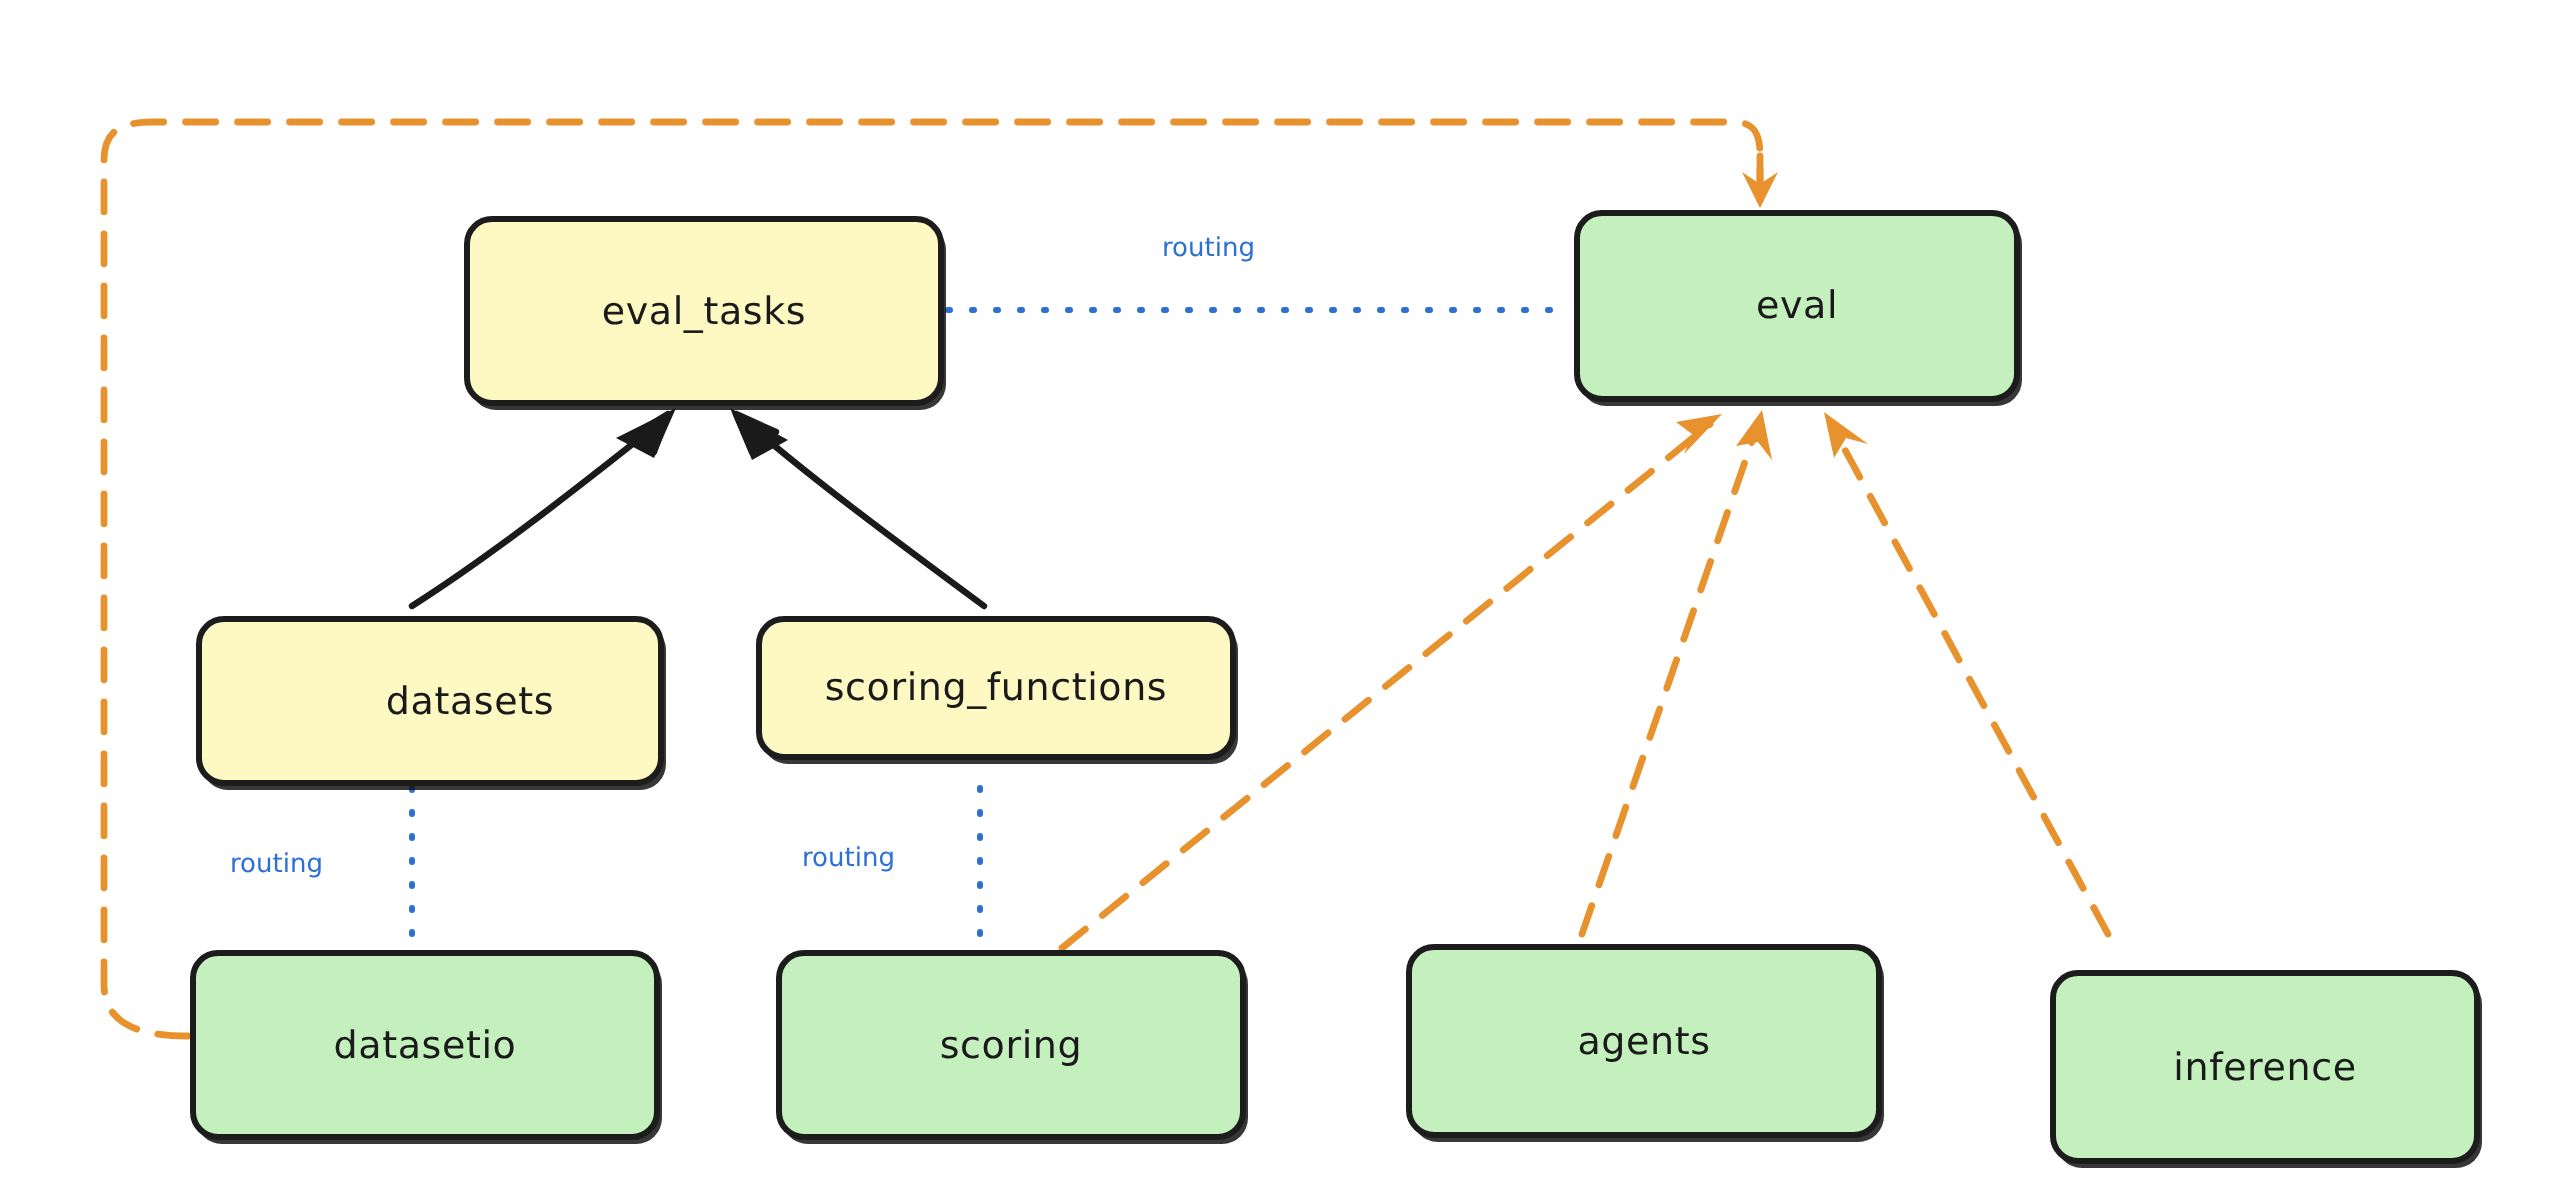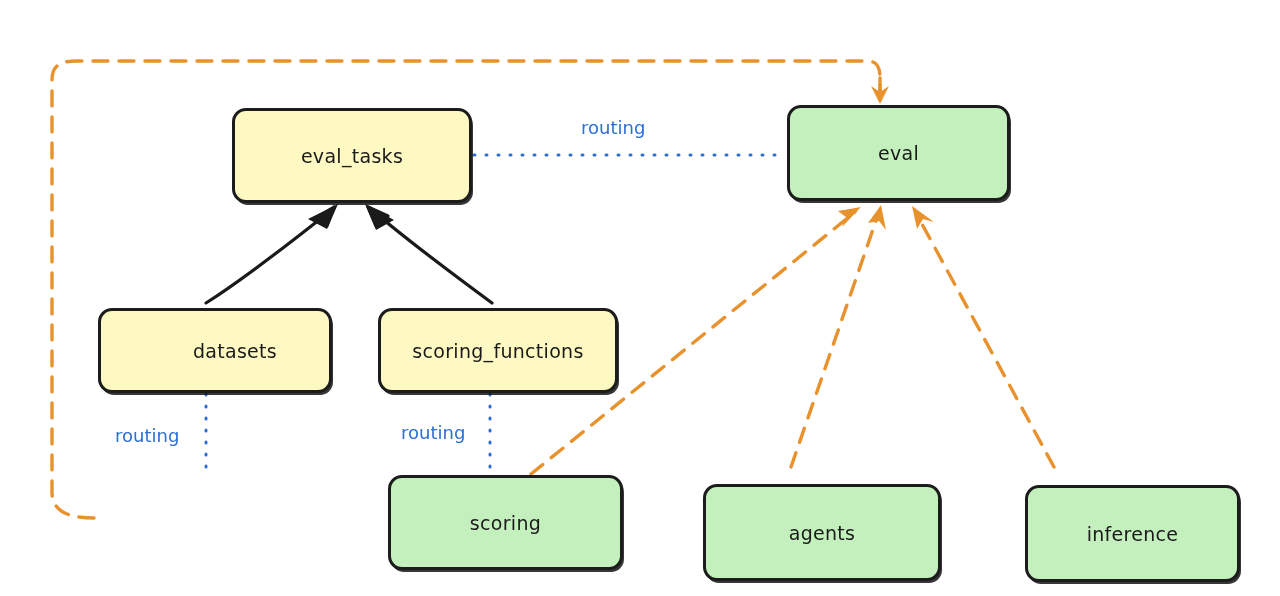--- a/index.html
+++ b/index.html
@@ -42,21 +42,21 @@
     color: #1a1a1a;
     letter-spacing: 0.3px;
     white-space: nowrap;
   }
   .node.api { background: #fef9c3; }
   .node.provider { background: #c3f0bc; }
 
   .edge-label {
     position: absolute;
     font-family: "DejaVu Sans", sans-serif;
-    font-size: 18px;
+    font-size: 13px;
     color: #2d6fd4;
     z-index: 4;
     white-space: nowrap;
     background: #ffffff;
     padding: 0 3px;
   }
 </style>
 </head>
 <body>
 
@@ -115,30 +115,33 @@
   </div>
 
   <div class="node provider" style="left:787px; top:105px; width:223px; height:96px;">
     <span class="node-label">eval</span>
   </div>
 
   <div class="node api" style="left:98px; top:308px; width:234px; height:85px;padding-left:40px;">
     <span class="node-label">datasets</span>
   </div>
 
-  <div class="node api" style="left:378px; top:308px; width:240px; height:85px;">
+  <div class="node api" style="left:378px; top:308px; width:240px; height:72px;">
     <span class="node-label">scoring_functions</span>
   </div>
 
+  <div class="node provider" style="left:95px; top:475px; width:235px; height:95px;">
+    <span class="node-label">datasetio</span>
+  </div>
 
   <div class="node provider" style="left:388px; top:475px; width:235px; height:95px;">
     <span class="node-label">scoring</span>
   </div>
 
-  <div class="node provider" style="left:703px; top:484px; width:238px; height:97px;">
+  <div class="node provider" style="left:703px; top:472px; width:238px; height:97px;">
     <span class="node-label">agents</span>
   </div>
 
   <div class="node provider" style="left:1025px; top:468px; width:215px; height:97px;margin-top:17px;">
     <span class="node-label">inference</span>
   </div>
 
   <div class="edge-label" style="left:578px; top:117px;">routing</div>
 
   <div class="edge-label" style="left:112px; top:425px;">routing</div>

